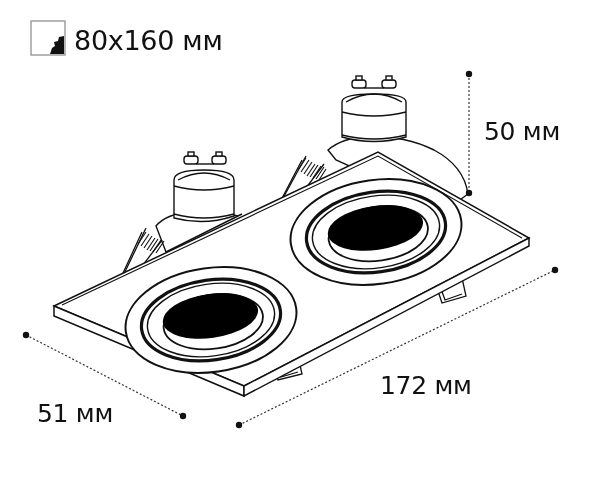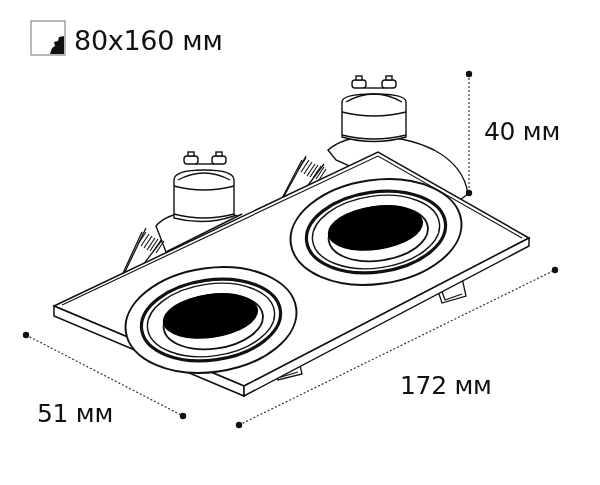--- a/index.html
+++ b/index.html
@@ -126,16 +126,16 @@
   
   <div class="cutout-box">
     <svg width="36" height="36" viewBox="0 0 36 36">
       <rect x="1" y="1" width="34" height="34" fill="#fff" stroke="#888" stroke-width="1.2"></rect>
       <path d="M20,34 L22,28 L25,26 L24,22 L28,21 L29,17 L34,16 L34,34 Z" fill="#111"></path>
     </svg>
   </div>
 
   
   <div class="label" style="left:68px; top:27px; font-size:27px;">80x160 мм</div>
-  <div class="label" style="left:478px; top:119px;">40 мм</div>
+  <div class="label" style="left:478px; top:119px;">50 мм</div>
   <div class="label" style="left:31px; top:401px;">51 мм</div>
-  <div class="label" style="left:374px; top:373px;margin-left:20px;">172 мм</div>
+  <div class="label" style="left:374px; top:373px;">172 мм</div>
 </div>
 
 </body></html>

